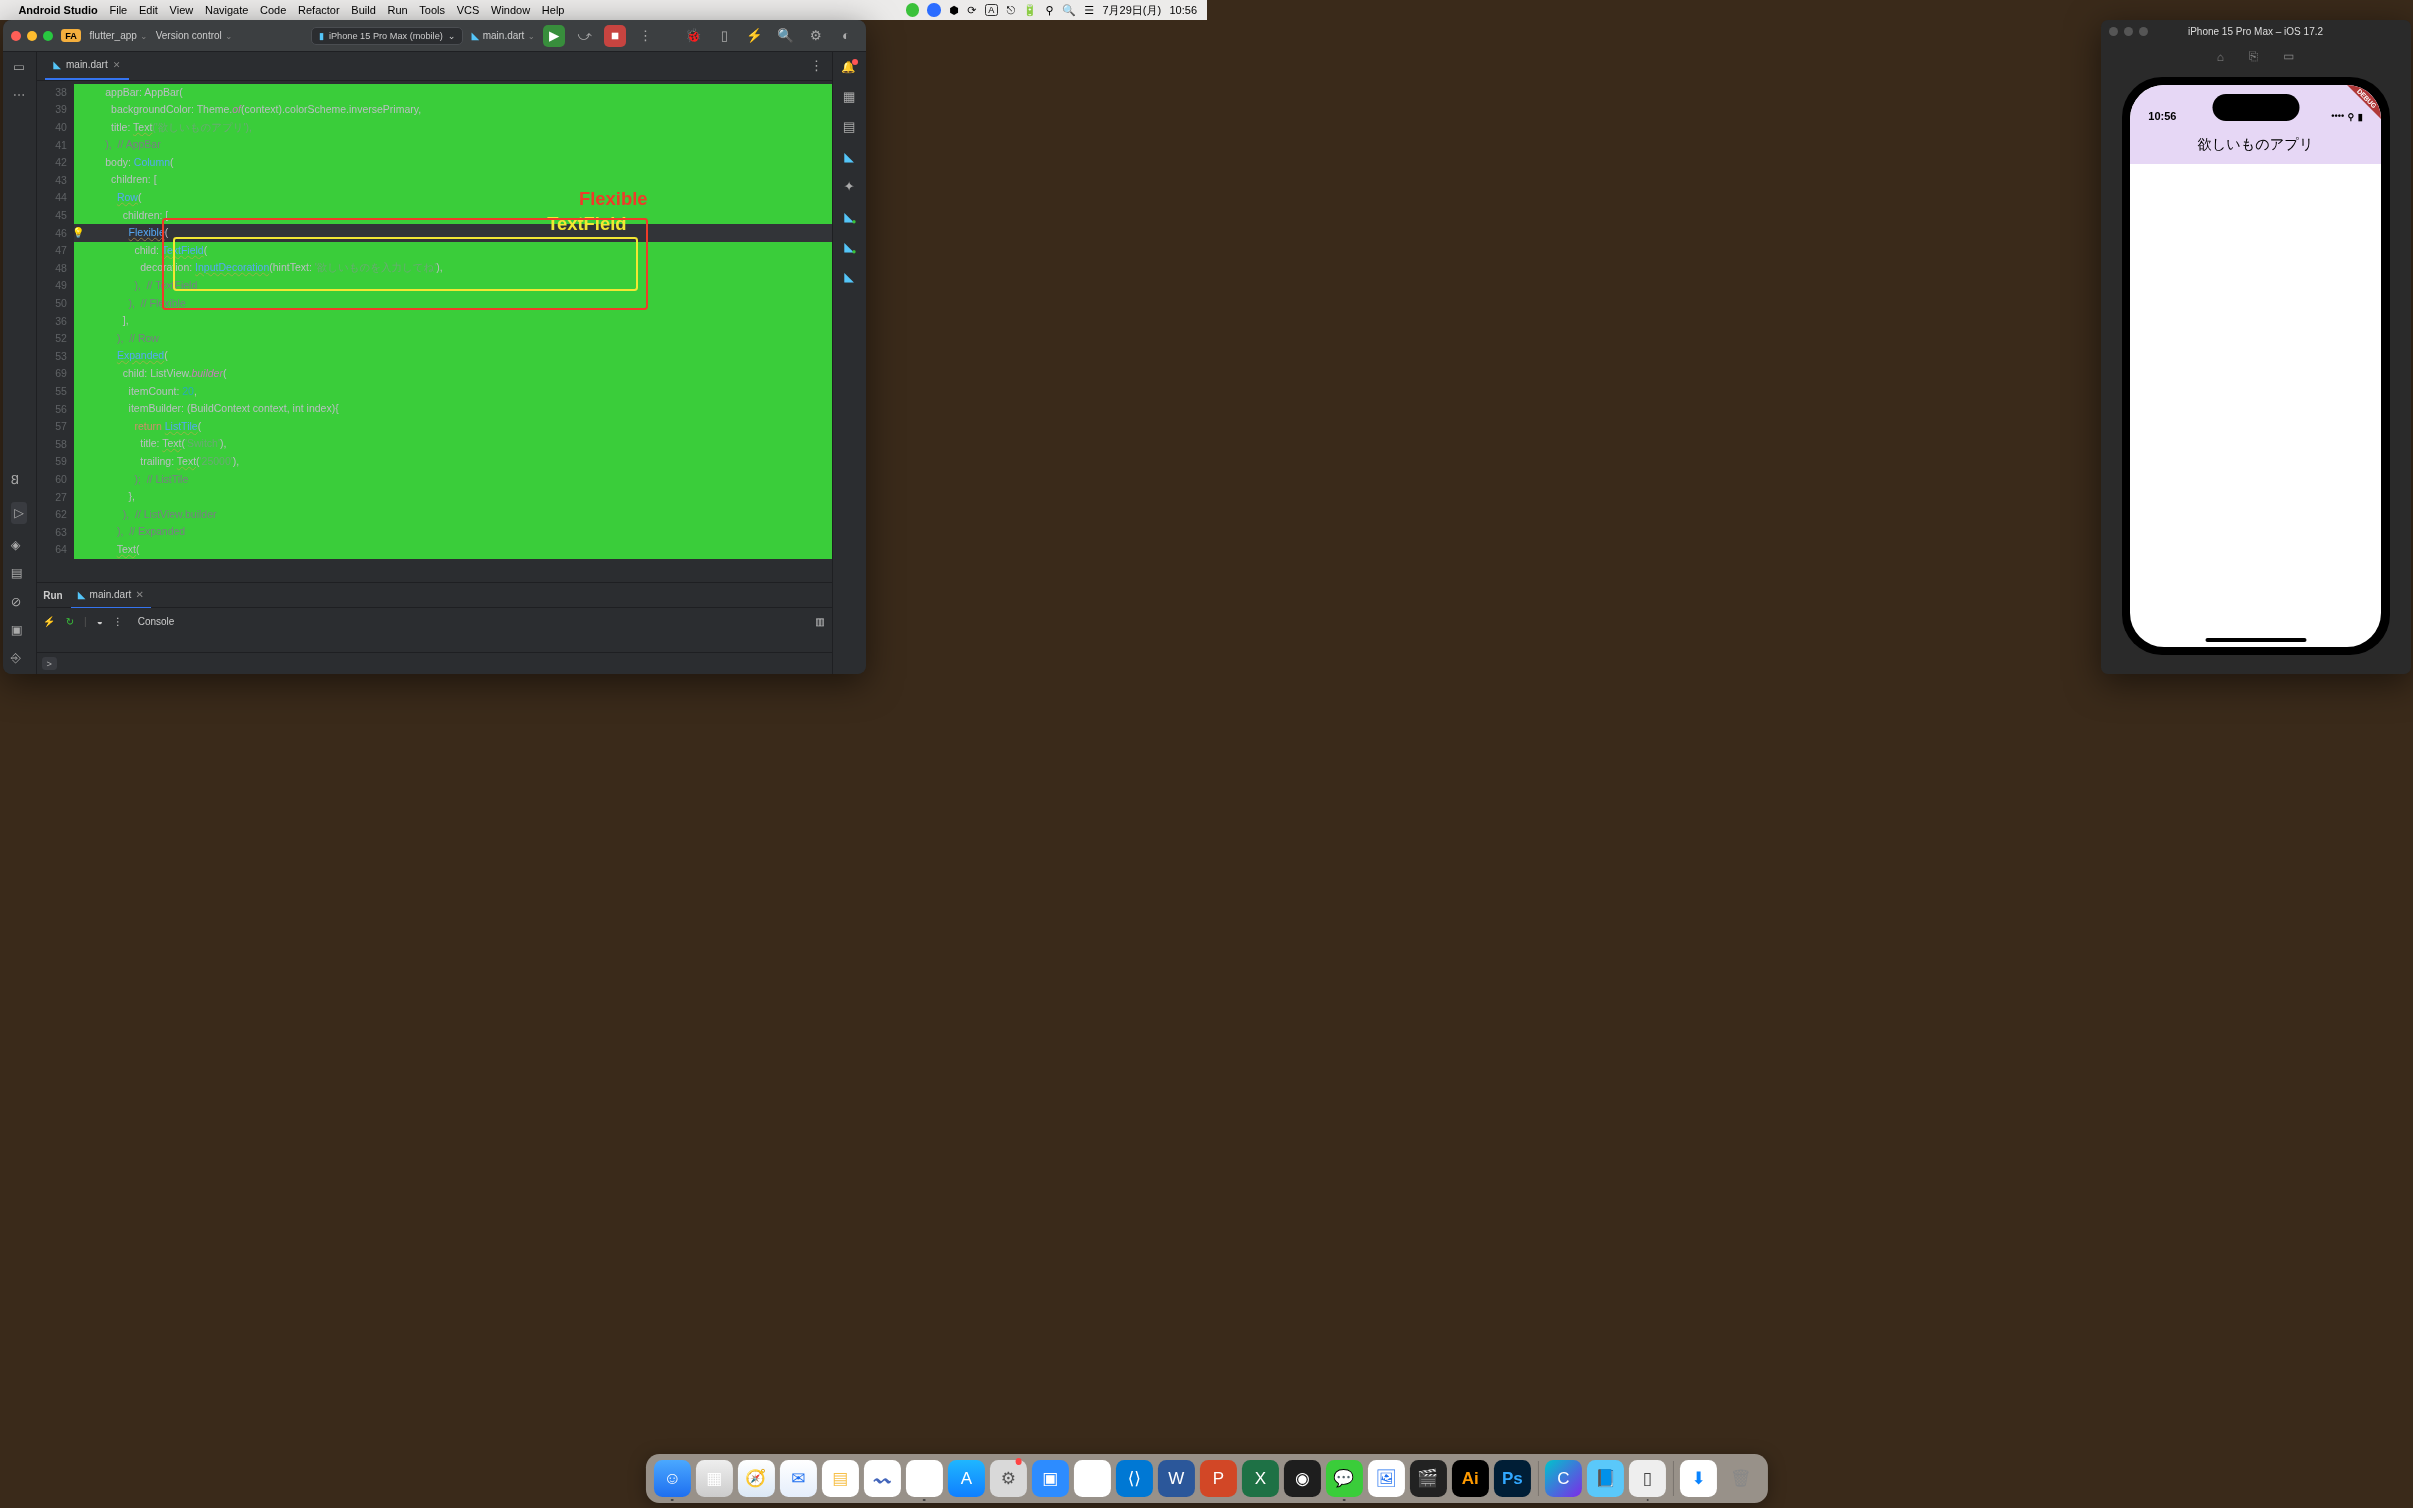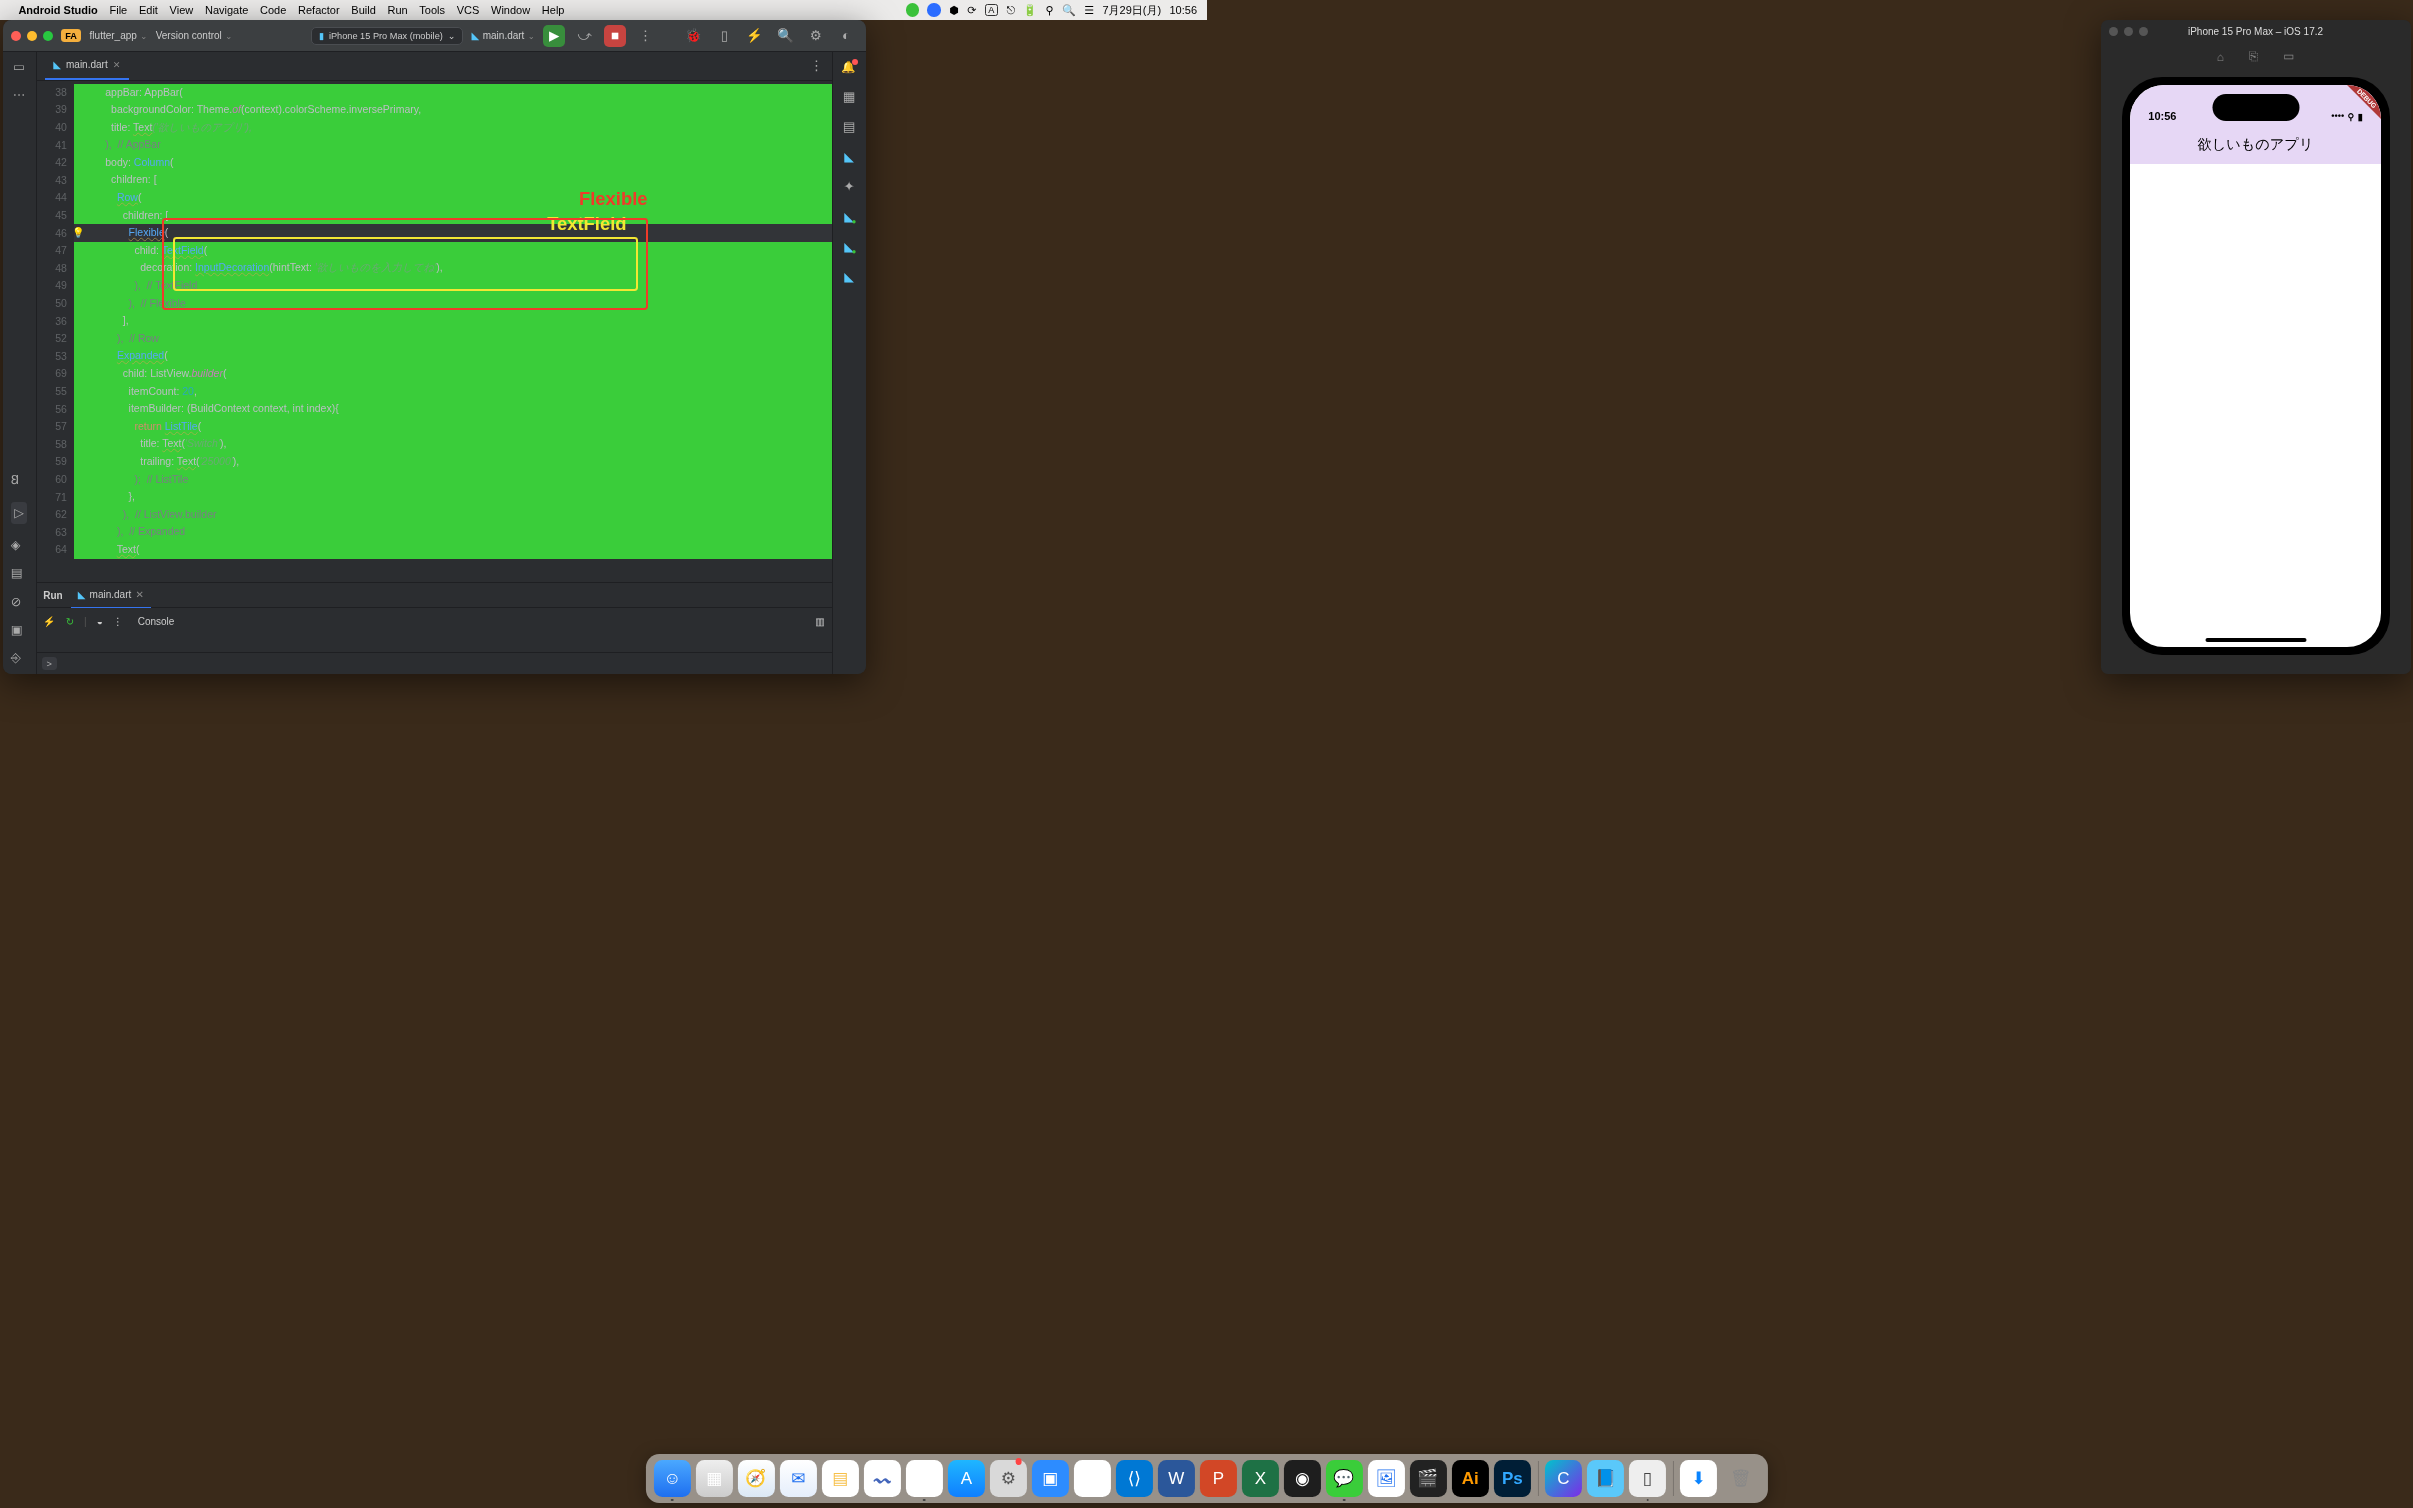--- a/index.html
+++ b/index.html
@@ -47,21 +47,21 @@
 .editor-split { flex: 1; display: flex; min-height: 0; }
 .gutter { width: 37px; background: #2b2d30; text-align: right; padding: 3.4px 6.7px 3.4px 0; font-family: "JetBrains Mono", Menlo, monospace; font-size: 10.5px; line-height: 17.6px; color: #606366; }
 .code { flex: 1; background: #2b2d30; font-family: "JetBrains Mono", Menlo, monospace; font-size: 10.5px; line-height: 17.6px; color: #bcbec4; padding: 3px 0; position: relative; overflow: hidden; }
 .code .line { white-space: pre; padding-left: 8.4px; position: relative; }
 .warn-badge { position: absolute; right: 8.4px; top: 1.7px; font-size: 9.2px; color: #c7a74b; display: flex; gap: 5px; align-items: center; }
 .bulb { position: absolute; left: -0.8px; top: 0; font-size: 10px; }
 
 
 .kw { color: #cf8e6d; }
 .func { color: #56a8f5; }
-.str { color: #6aab73; font-style: italic; }
+.str { color: #6aab73; }
 .num { color: #2aacb8; }
 .prop { color: #bcbec4; }
 .comment { color: #7a7e85; margin-top: 20px; }
 .type { color: #c77dbb; font-style: italic; }
 .builder { color: #c77dbb; font-style: italic; }
 .wavy { text-decoration: underline wavy rgba(199,167,75,0.6); text-decoration-thickness: 0.8px; }
 
 
 .box-red { position: absolute; border: 2.5px solid #f03a2a; border-radius: 3.4px; pointer-events: none; }
 .box-yellow { position: absolute; border: 2.5px solid #f3e733; border-radius: 3.4px; pointer-events: none; }
@@ -257,21 +257,21 @@
             <div>36</div>
             <div>52</div>
           <div>53</div>
             <div>69</div>
             <div>55</div>
           <div>56</div>
             <div>57</div>
             <div>58</div>
           <div>59</div>
             <div>60</div>
-            <div>71</div>
+            <div>27</div>
           <div>62</div>
             <div>63</div>
             <div>64</div>
         </div>
         <div class="code">
           <div class="warn-badge">⚠ <span>14</span> <span>⌃</span> <span>⌄</span></div>
           <div class="line"><span class="prop">        appBar: AppBar(</span></div>
           <div class="line"><span>          backgroundColor: Theme.</span><span class="type">of</span><span>(context).colorScheme.inversePrimary,</span></div>
           <div class="line"><span>          title: </span><span class="wavy">Text</span><span class="str">('欲しいものアプリ'),</span></div>
           <div class="line"><span class="comment">        ),  // AppBar</span></div>

